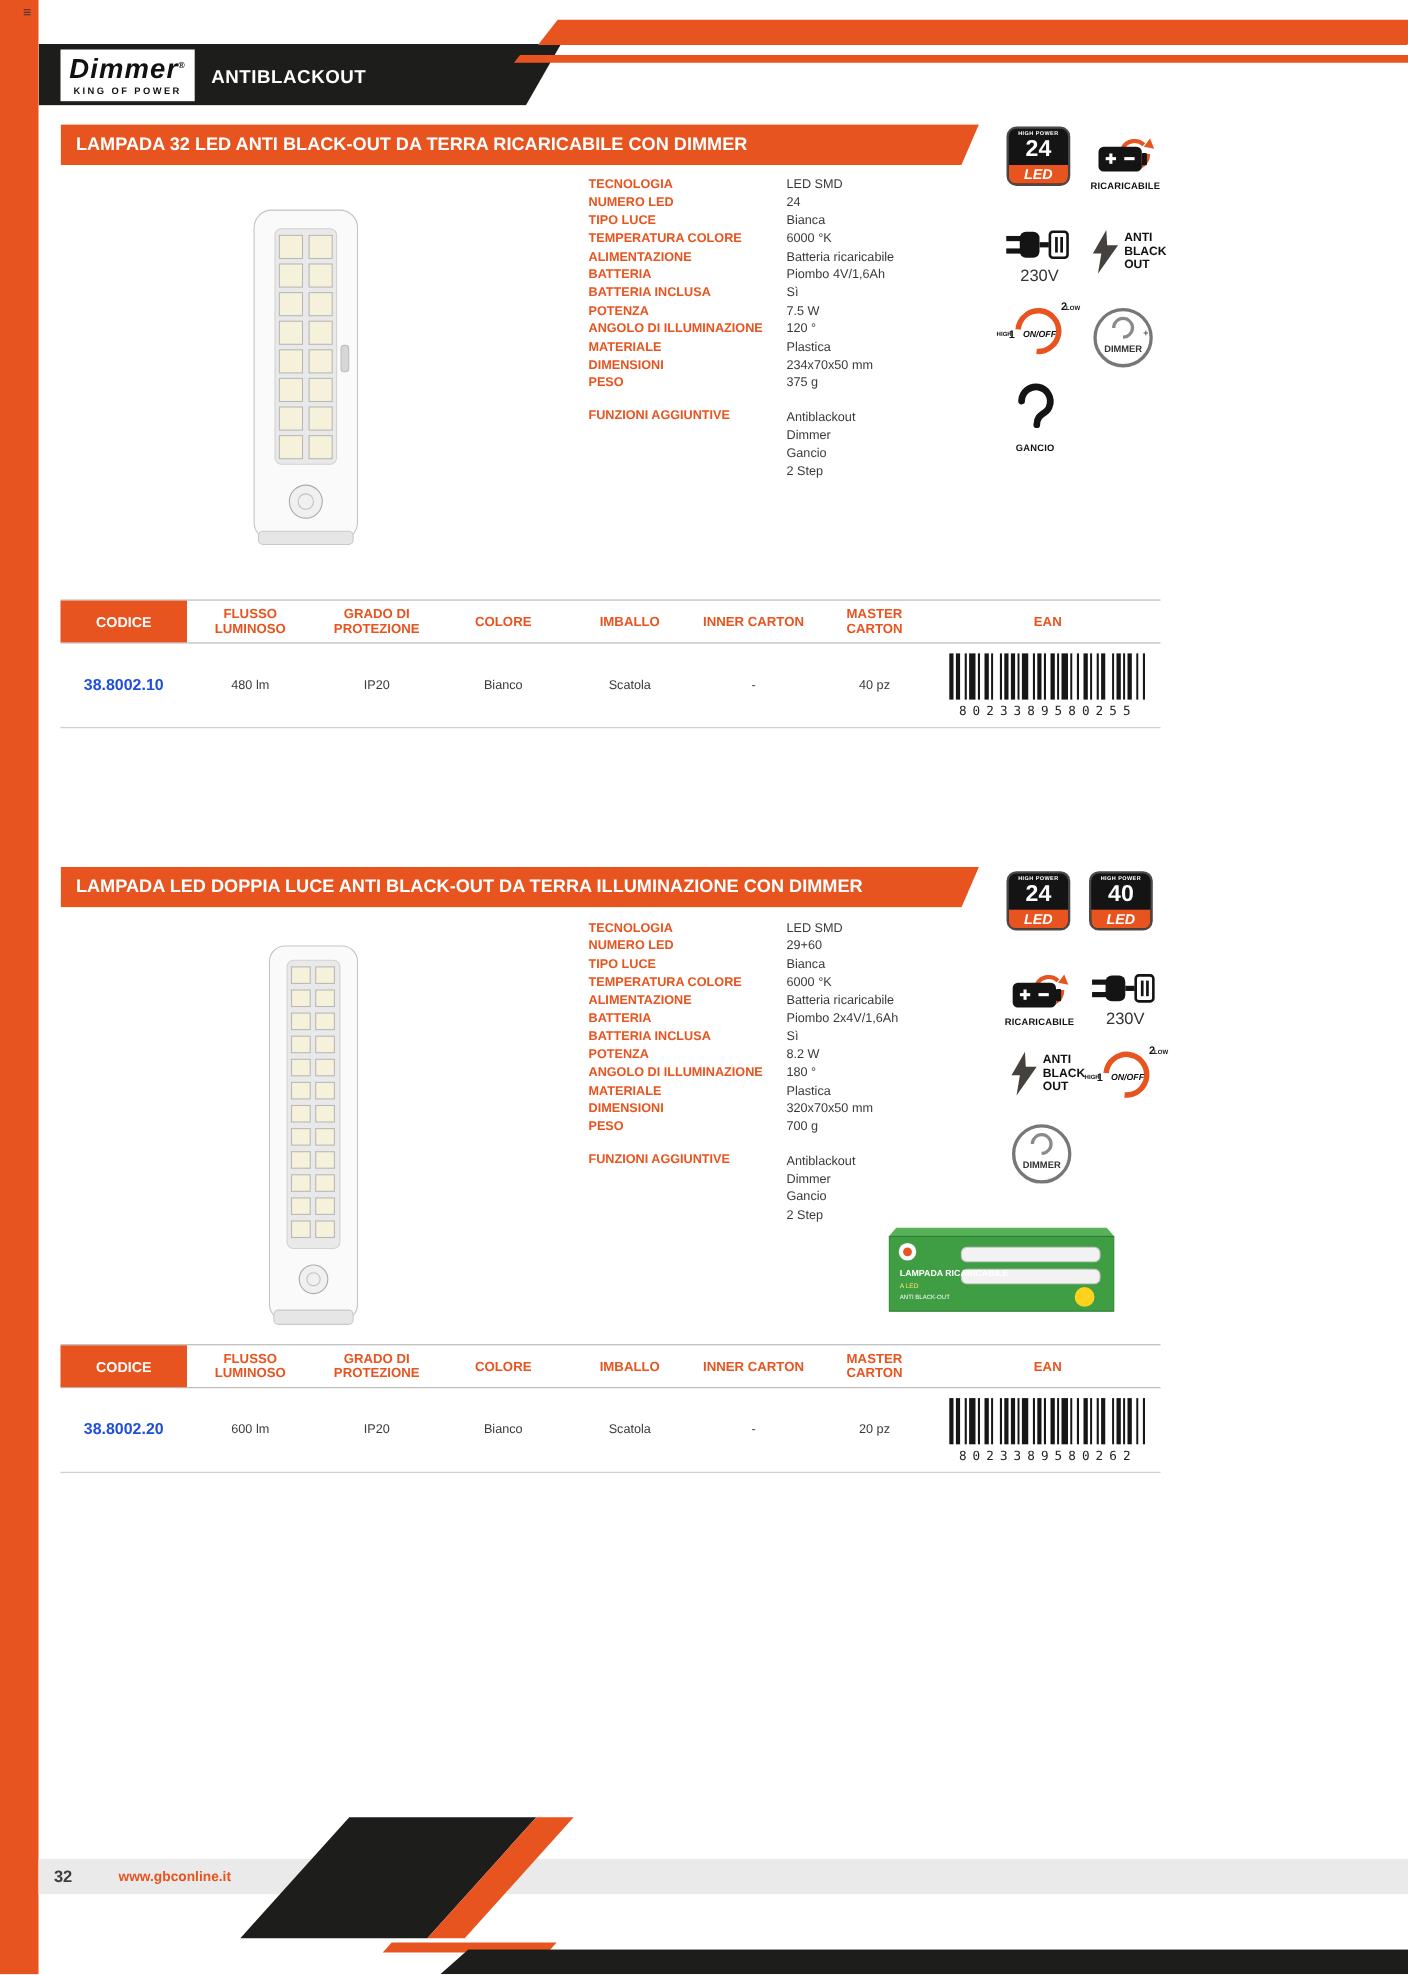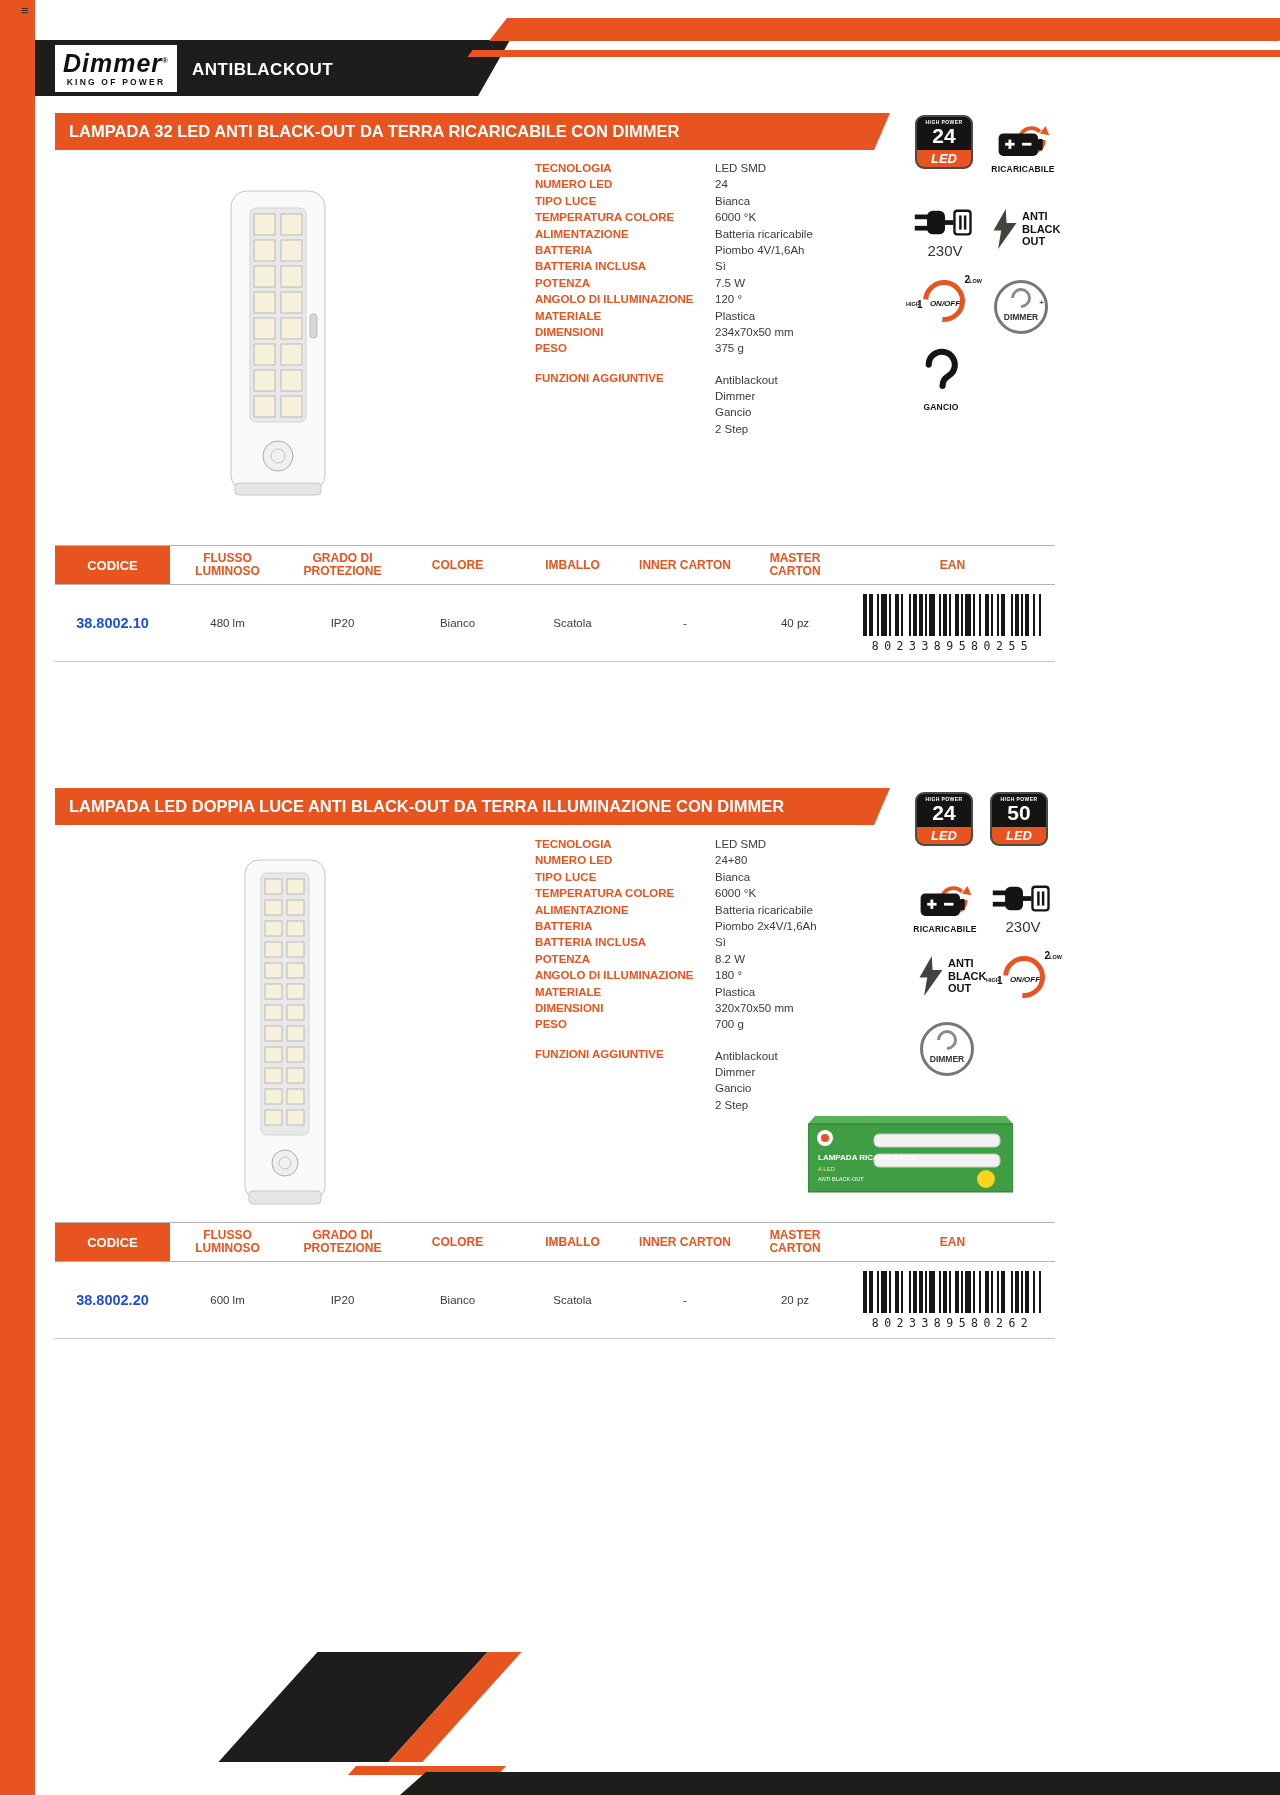--- a/index.html
+++ b/index.html
@@ -399,21 +399,21 @@
     </svg>
   </div>
 
   <div class="specs" style="left:535px;top:836px;">
     <div class="spec-row">
         <span class="spec-label">TECNOLOGIA</span>
         <span class="spec-value">LED SMD</span>
       </div>
     <div class="spec-row">
         <span class="spec-label">NUMERO LED</span>
-        <span class="spec-value">24+80</span>
+        <span class="spec-value">29+60</span>
       </div>
     <div class="spec-row">
         <span class="spec-label">TIPO LUCE</span>
         <span class="spec-value">Bianca</span>
       </div>
     <div class="spec-row">
         <span class="spec-label">TEMPERATURA COLORE</span>
         <span class="spec-value">6000 °K</span>
       </div>
     <div class="spec-row">
@@ -462,21 +462,21 @@
   <div class="icon-group" style="left:915px;top:792px;">
     <div class="led-badge">
       <span class="led-hp">HIGH POWER</span>
       <span class="led-num">24</span>
       <span class="led-word">LED</span>
     </div>
   </div>
   <div class="icon-group" style="left:990px;top:792px;">
     <div class="led-badge">
       <span class="led-hp">HIGH POWER</span>
-      <span class="led-num">50</span>
+      <span class="led-num">40</span>
       <span class="led-word">LED</span>
     </div>
   </div>
   <div class="icon-group" style="left:910px;top:878px;width:70px;">
     <svg width="60" height="44" viewBox="0 0 64 46">
       <path d="M50,14 a13,13 0 1,0 4,9" fill="none" stroke="#e8541f" stroke-width="4"></path>
       <polygon points="56,8 60,18 50,16" fill="#e8541f"></polygon>
       <rect x="6" y="16" width="42" height="24" rx="5" fill="#141414"></rect>
       <rect x="48" y="22" width="5" height="12" rx="1" fill="#141414"></rect>
       <rect x="13" y="26" width="10" height="3" fill="#fff"></rect>
@@ -623,18 +623,22 @@
             <span class="bar-dark" style="width: 2px;"></span>
             <span class="bar-light" style="width: 4px;"></span>
             <span class="bar-dark" style="width: 2px;"></span>
             <span class="bar-light" style="width: 2px;"></span>
           </div>
         <div class="ean-digits">8023389580262</div>
       </div>
     </div>
   </div>
 
+  <div class="footer-strip">
+    <span class="page-num">32</span>
+    <span class="site">www.gbconline.it</span>
+  </div>
   <div class="foot-diag fd-black"></div>
   <div class="foot-diag fd-orange1"></div>
   <div class="foot-diag fd-orange2"></div>
   <div class="foot-diag fd-bottomblack"></div>
 
 </div>
 
 </body></html>

